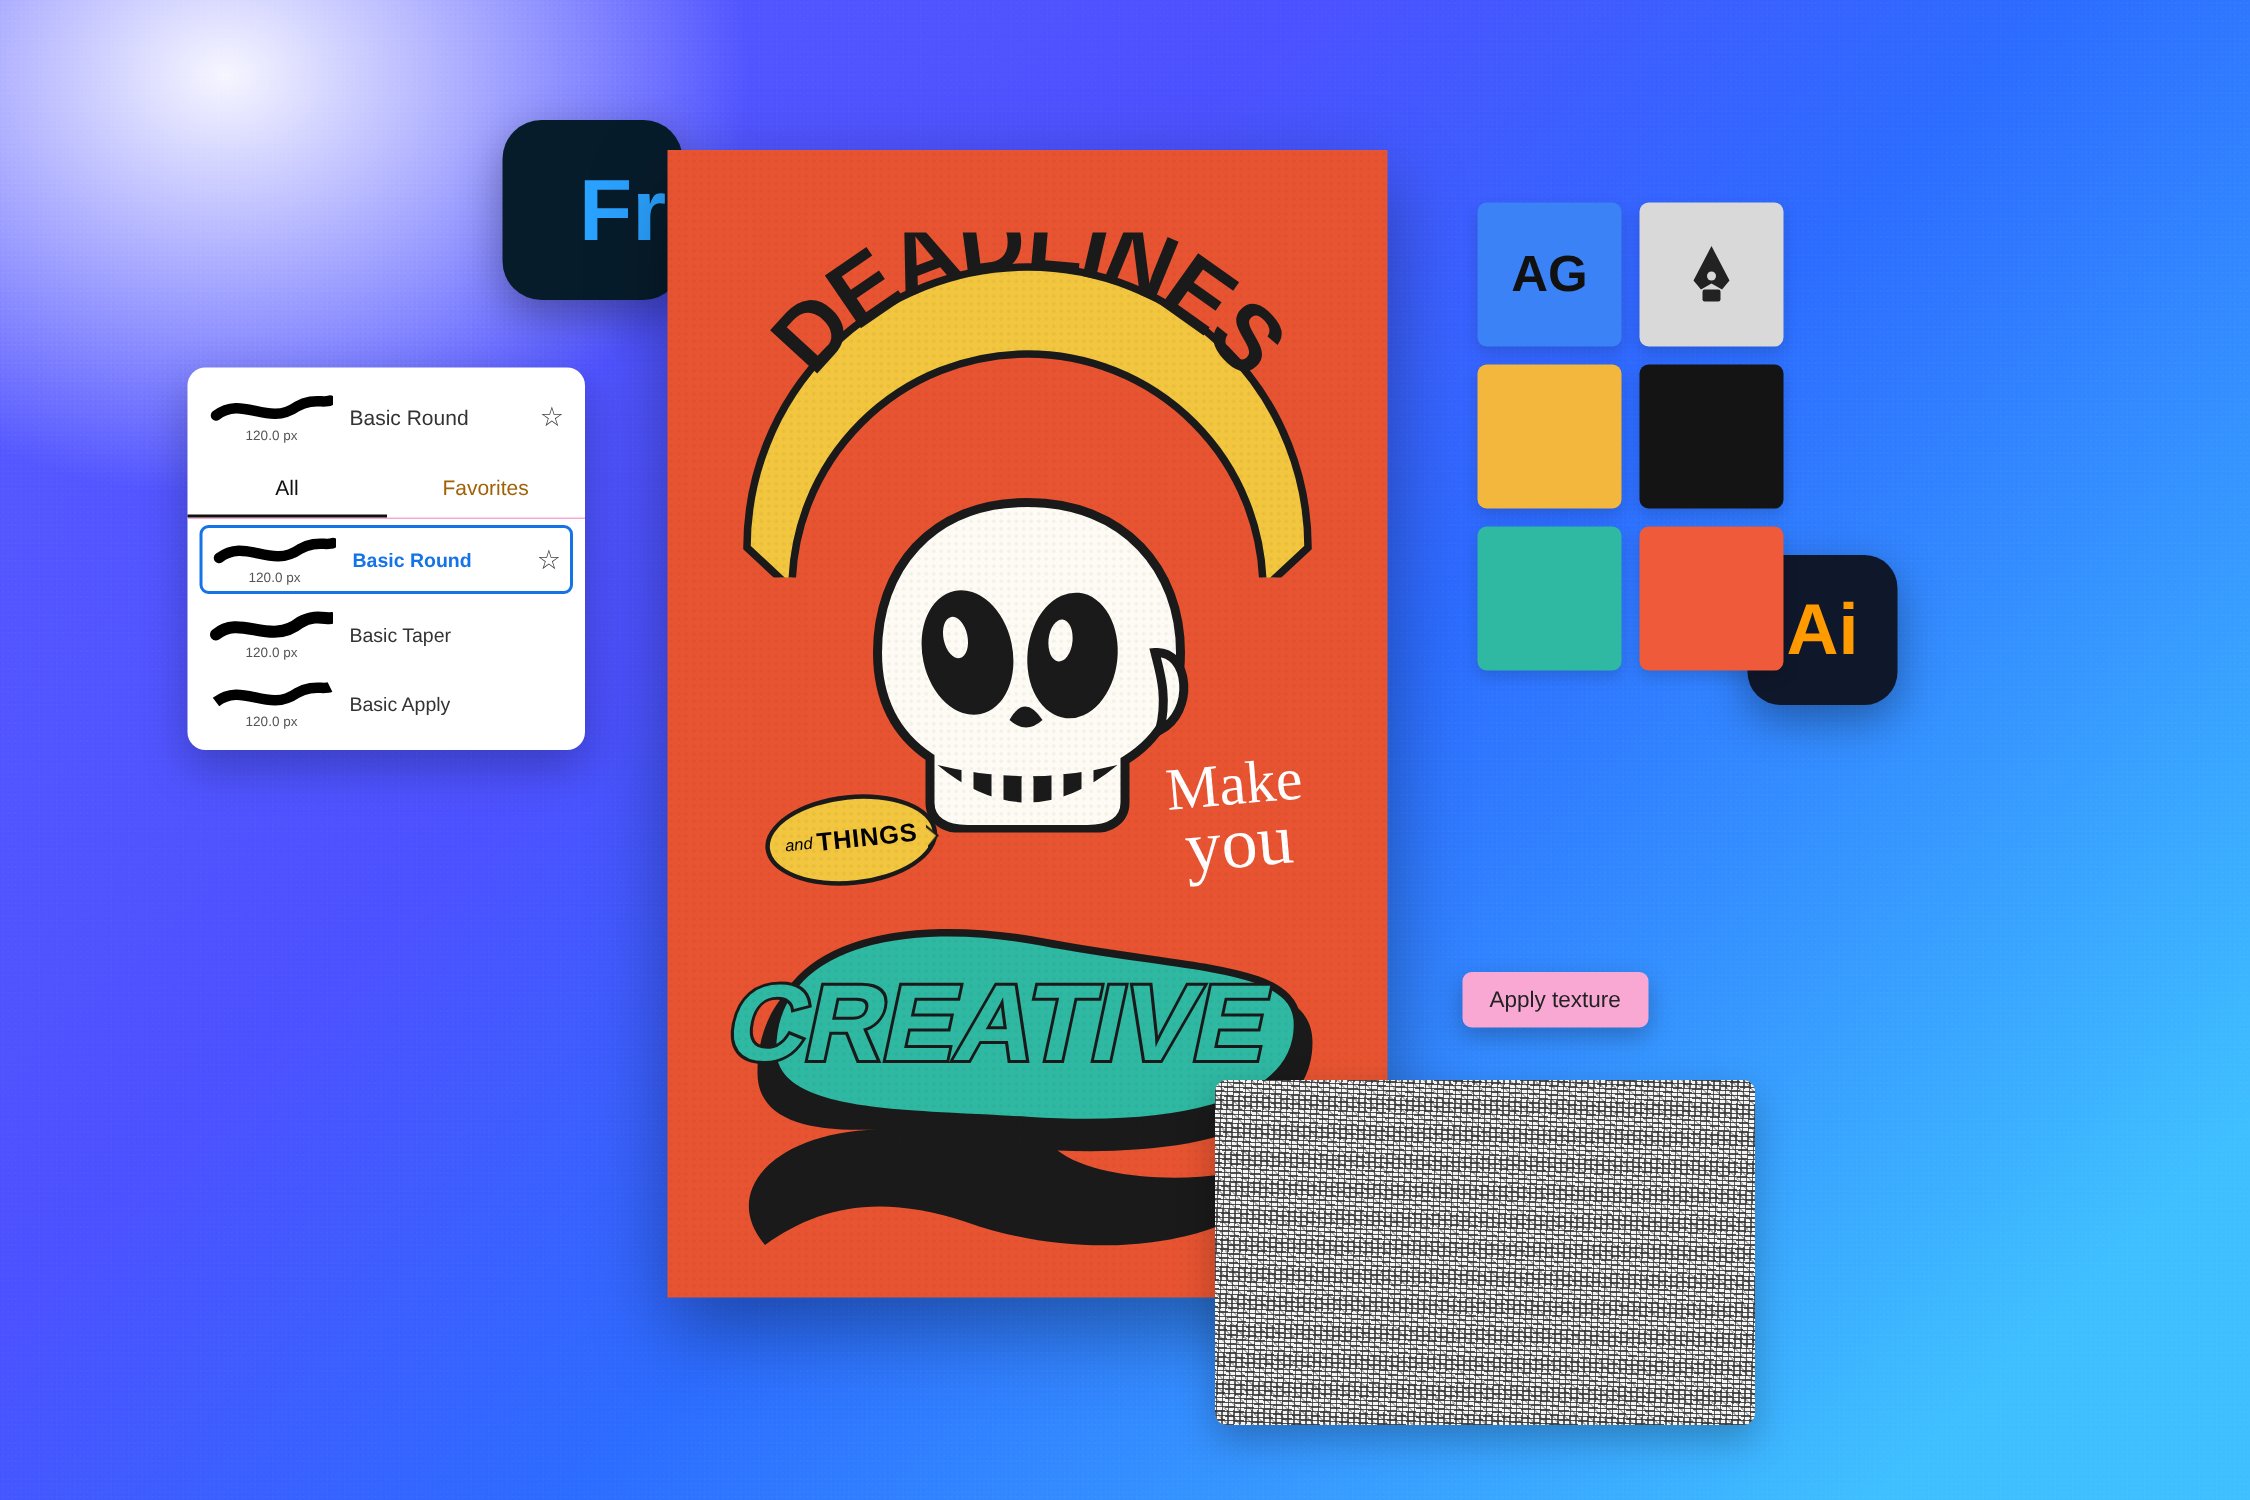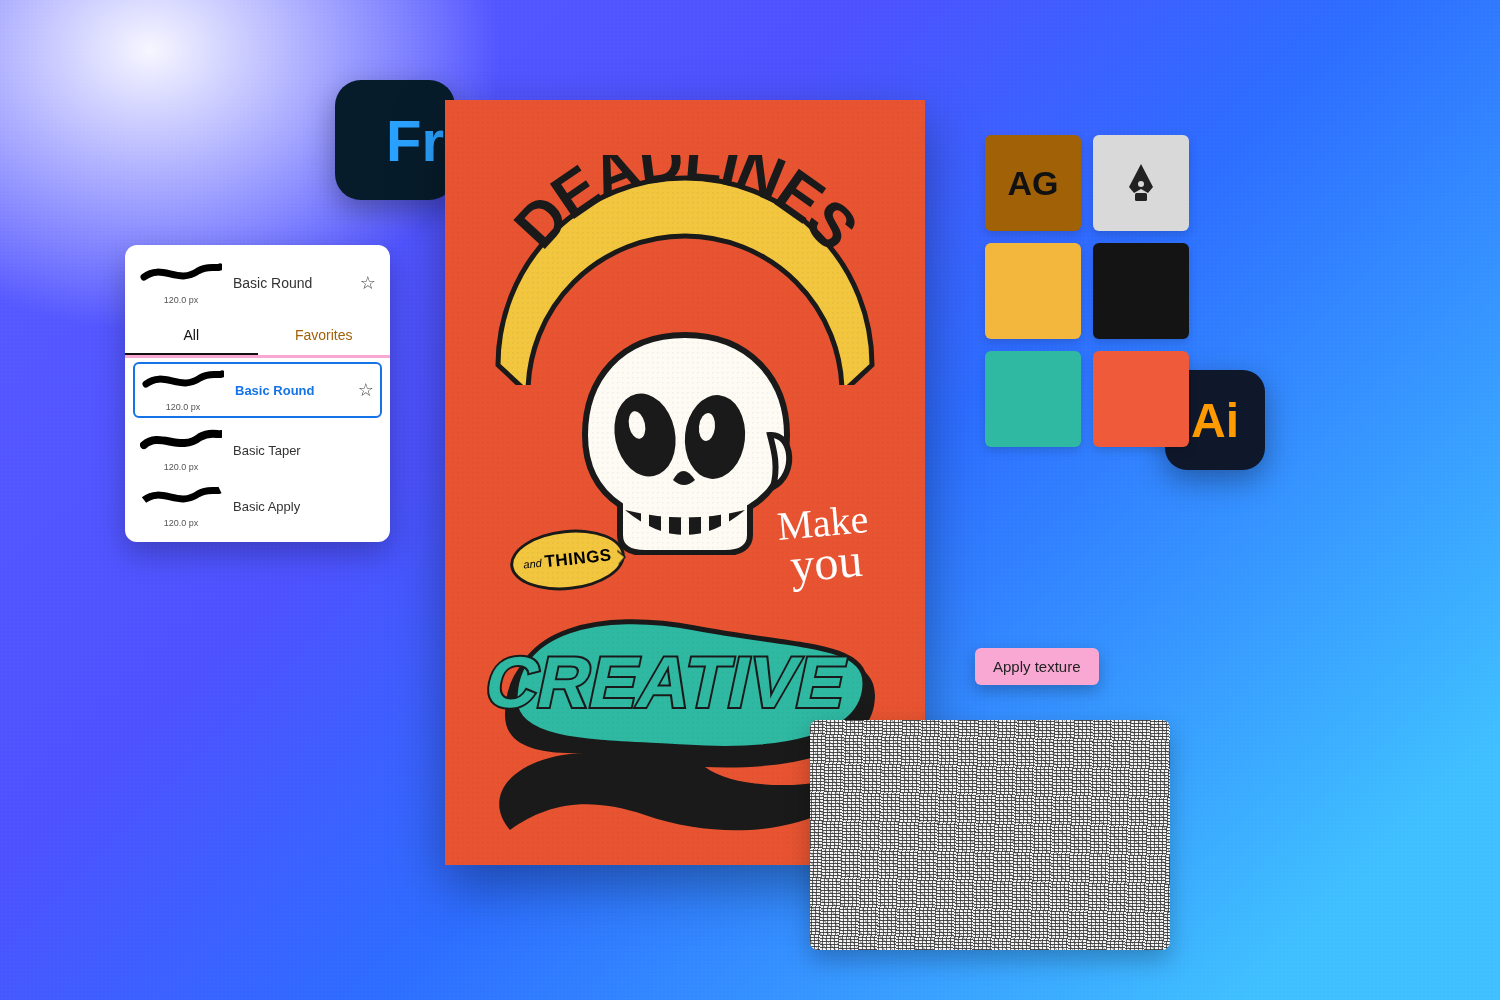--- a/index.html
+++ b/index.html
@@ -94,47 +94,47 @@
     position:absolute; top:245px; left:125px;
     width:265px;
     background:#fff;border-radius:12px;
     box-shadow: 0 12px 30px rgba(0,0,0,.25);
     padding:8px 0 8px;
     font-size:14px;color:#333;
   }
   .brush-current{
     display:flex;align-items:center;gap:10px;padding:8px 14px;
   }
-  .stroke-thumb{display:flex;flex-direction:column;align-items:center;gap:12px;width:84px;}
+  .stroke-thumb{display:flex;flex-direction:column;align-items:center;gap:2px;width:84px;}
   .stroke-thumb svg{width:82px;height:22px;}
   .stroke-thumb .sz{font-size:9px;color:#555;}
   .brush-current .nm{flex:1;font-size:14px;}
   .star{font-size:18px;color:#444;cursor:pointer;}
-  .tabs{display:flex;border-bottom:3px solid #f9a8d4;margin-top:4px;justify-content:flex-end;}
+  .tabs{display:flex;border-bottom:1px solid #f9a8d4;margin-top:4px;justify-content:flex-end;}
   .tab{flex:1;text-align:center;padding:10px 0;color:#a16207;cursor:pointer;}
   .tab.active{color:#111;border-bottom:2px solid #111;font-weight:500;}
   .brush-row{
     display:flex;align-items:center;gap:10px;padding:6px 14px;cursor:pointer;
   }
   .brush-row .nm{flex:1;font-size:13px;}
   .brush-row.selected{border:2px solid #1473e6;border-radius:6px;margin:4px 8px;padding:4px 6px;}
   .brush-row.selected .nm{color:#1473e6;font-weight:600;}
 
   
   .swatches{
     position:absolute; top:135px; left:985px;
     display:grid;grid-template-columns:96px 96px;grid-auto-rows:96px;gap:12px;
   }
   .swatch{
     border-radius:6px;display:flex;align-items:center;justify-content:center;
     font-weight:800;font-size:34px;
     box-shadow: 0 4px 10px rgba(0,0,0,.15);
     cursor:pointer;
   }
-  .swatch.ag{background:#a16207;color:#111;}
+  .swatch.ag{background:#3b82f6;color:#111;}
   .swatch.pen{background:#d9d9d9;}
   .swatch.pen svg{width:46px;height:46px;}
 
   
   .texture{
     position:absolute; top:720px; left:810px;
     width:360px;height:230px;border-radius:8px;
     background:#f5f5f5;
     box-shadow: 0 10px 25px rgba(0,0,0,.25);
     overflow:hidden;

